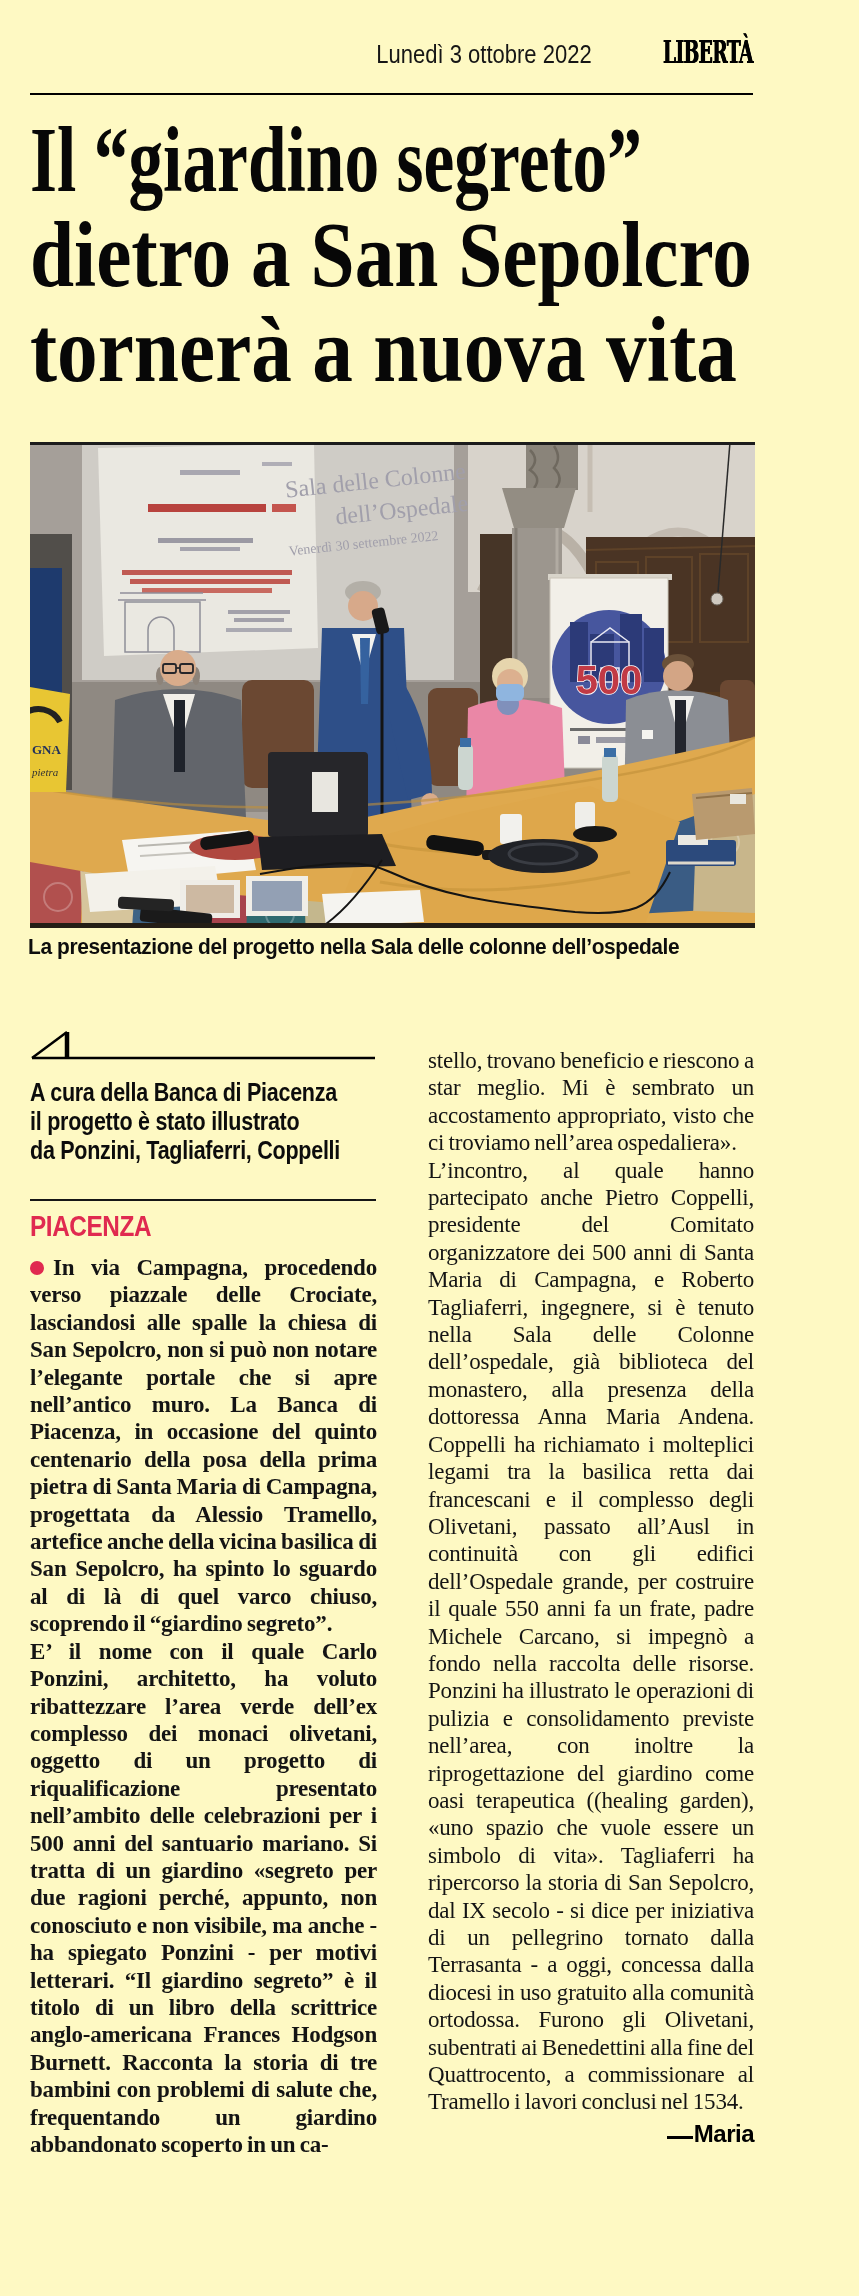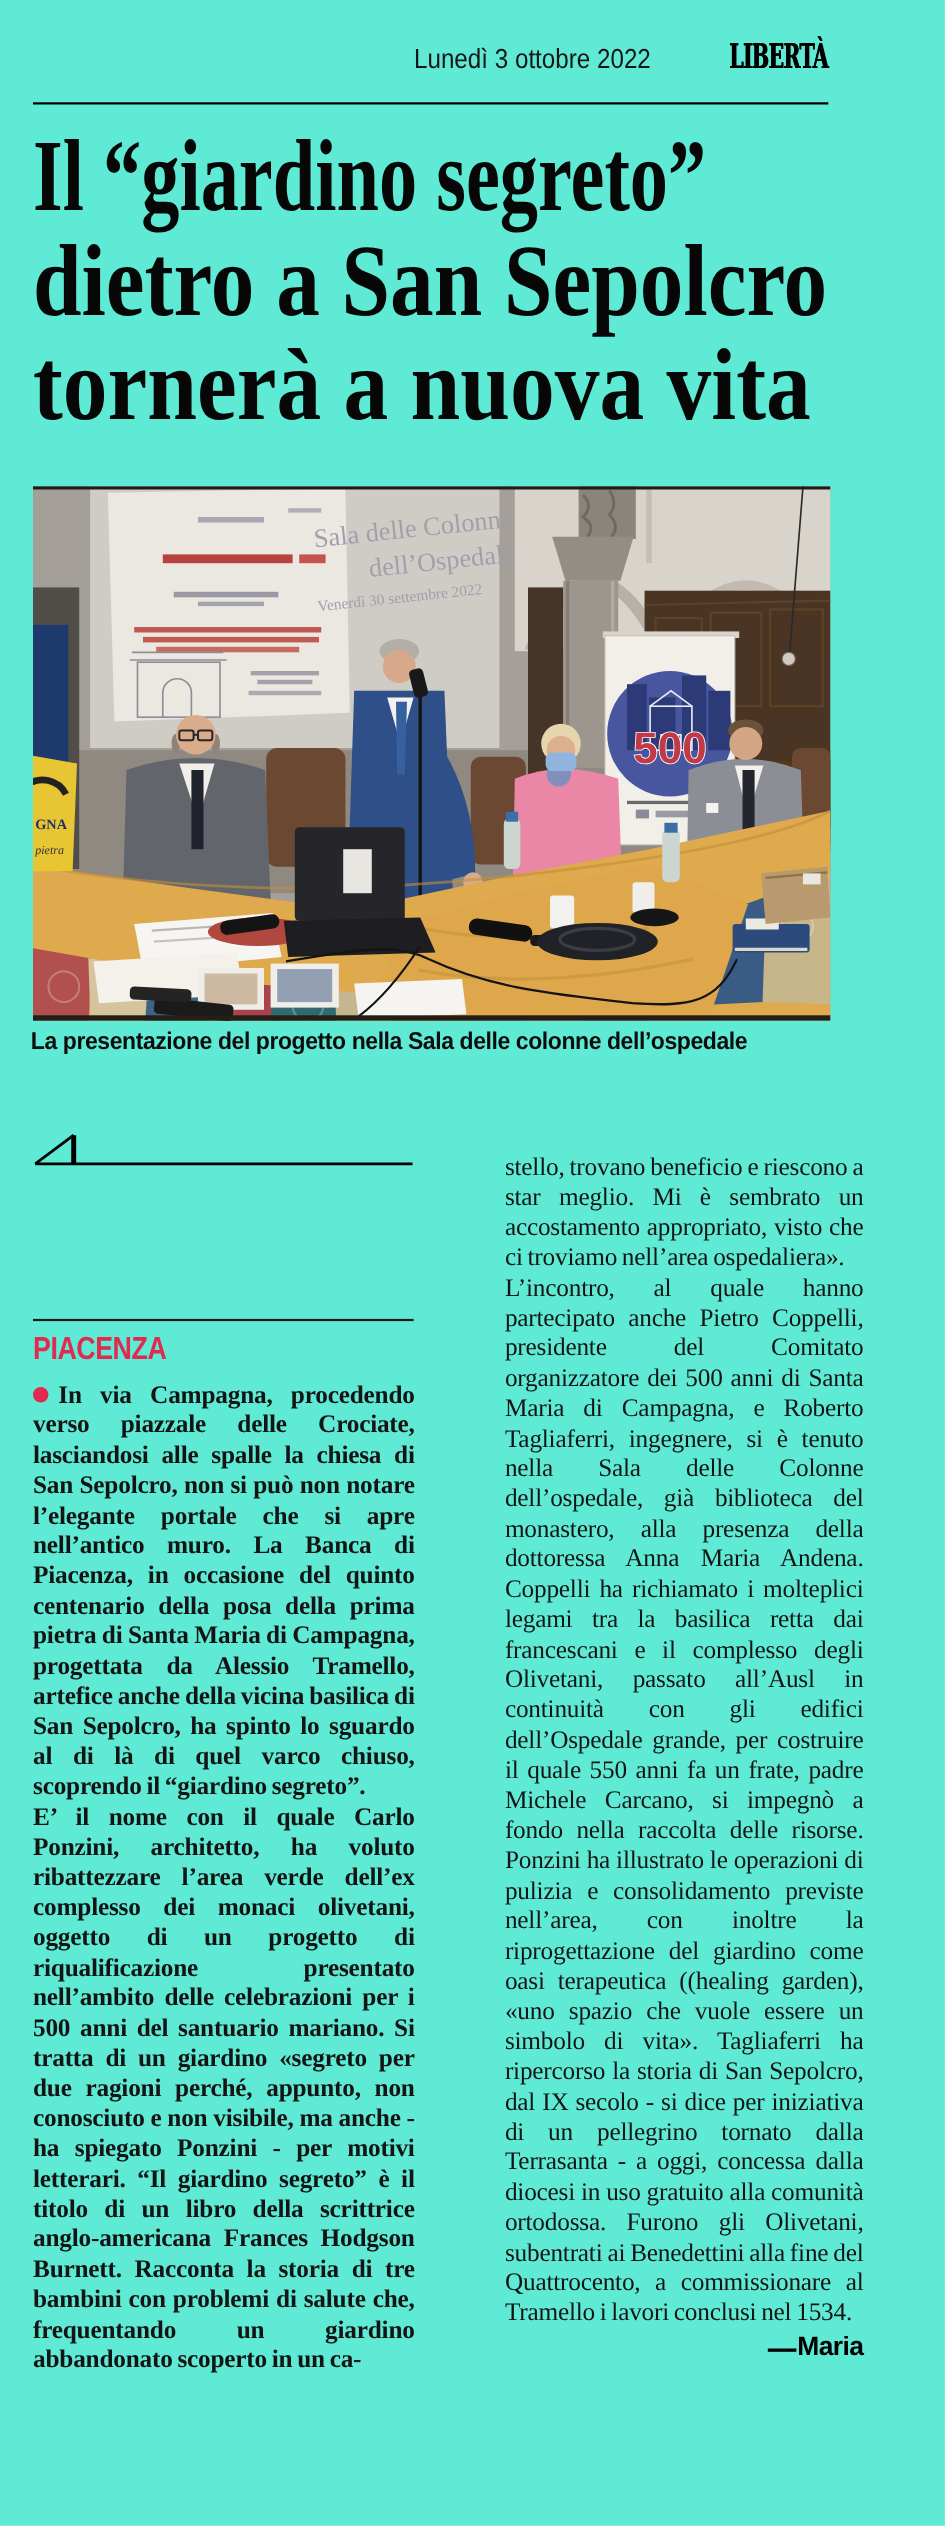--- a/index.html
+++ b/index.html
@@ -1,18 +1,18 @@
 <!DOCTYPE html>
 <html><head>
 <meta charset="utf-8">
 <style>
   * { margin:0; padding:0; box-sizing:border-box; }
   body { background:#e9e9e9; }
   .page {
-    position:relative; width:859px; height:2296px; background:#5eead4;
+    position:relative; width:859px; height:2296px; background:#fef9c3;
     font-family:"Liberation Serif", serif; color:#111; overflow:hidden;
     margin:0 auto;
   }
   
   .header-row {
     position:absolute; top:34px; right:106px; display:flex; align-items:baseline; gap:12px;
     white-space:nowrap;
   }
   .header-date {
     font-family:"Liberation Sans", sans-serif; font-size:25px; color:#161616;
@@ -53,21 +53,21 @@
     transform:scaleX(.84); transform-origin:left center; letter-spacing:-.5px;
   }
 
   
   .col {
     position:absolute; font-size:23px; line-height:27.4px; text-align:justify;
     color:#141414; letter-spacing:-.2px; word-spacing:-1.2px;
   }
   .col p { margin:0; }
   .col-left  { left:30px;  top:1254px; width:347px; height:960px;font-weight:bold; }
-  .col-right { left:428px; top:1047px; width:326px; height:1240px;margin-left:31px; }
+  .col-right { left:428px; top:1047px; width:326px; height:1240px; }
   .red-bullet {
     display:inline-block; width:14px; height:14px; border-radius:50%;
     background:#e02a50; margin-right:9px;
   }
   .byline { text-align:right; margin-top:4px; white-space:nowrap; }
   .byline-rule { display:inline-block; width:26px; border-bottom:3.5px solid #000; transform:translateY(-3px); margin-right:1px; }
   .byline-name { font-family:"Liberation Sans", sans-serif; font-weight:bold; font-size:24px; color:#000; letter-spacing:-.5px; }
 </style>
 </head>
 <body>
@@ -300,20 +300,25 @@
     </svg>
   </div>
   <div class="caption">La presentazione del progetto nella Sala delle colonne dell’ospedale</div>
 
   <svg class="flag-svg" width="347" height="34" viewBox="0 0 347 34">
     <line x1="2" y1="30" x2="37" y2="4" stroke="#000" stroke-width="2.5"></line>
     <line x1="37" y1="4" x2="37" y2="30" stroke="#000" stroke-width="4.5"></line>
     <line x1="2" y1="30" x2="345" y2="30" stroke="#000" stroke-width="2.5"></line>
   </svg>
 
+  <div class="deck">
+    <div>A cura della Banca di Piacenza</div>
+    <div>il progetto è stato illustrato</div>
+    <div>da Ponzini, Tagliaferri, Coppelli</div>
+  </div>
   <div class="deck-rule"></div>
   <div class="kicker">PIACENZA</div>
 
   <div class="col col-left">
     <p><span class="red-bullet"></span><span>In via Campagna, procedendo verso piazzale delle Crociate, lasciandosi alle spalle la chiesa di San Sepolcro, non si può non notare l’elegante portale che si apre nell’antico muro. La Banca di Piacenza, in occasione del quinto centenario della posa della prima pietra di Santa Maria di Campagna, progettata da Alessio Tramello, artefice anche della vicina basilica di San Sepolcro, ha spinto lo sguardo al di là di quel varco chiuso, scoprendo il “giardino segreto”.</span></p>
     <p>E’ il nome con il quale Carlo Ponzini, architetto, ha voluto ribattezzare l’area verde dell’ex complesso dei monaci olivetani, oggetto di un progetto di riqualificazione presentato nell’ambito delle celebrazioni per i 500 anni del santuario mariano. Si tratta di un giardino «segreto per due ragioni perché, appunto, non conosciuto e non visibile, ma anche - ha spiegato Ponzini - per motivi letterari. “Il giardino segreto” è il titolo di un libro della scrittrice anglo-americana Frances Hodgson Burnett. Racconta la storia di tre bambini con problemi di salute che, frequentando un giardino abbandonato scoperto in un ca-</p>
   </div>
 
   <div class="col col-right">
     <p>stello, trovano beneficio e riescono a star meglio. Mi è sembrato un accostamento appropriato, visto che ci troviamo nell’area ospedaliera».</p>

